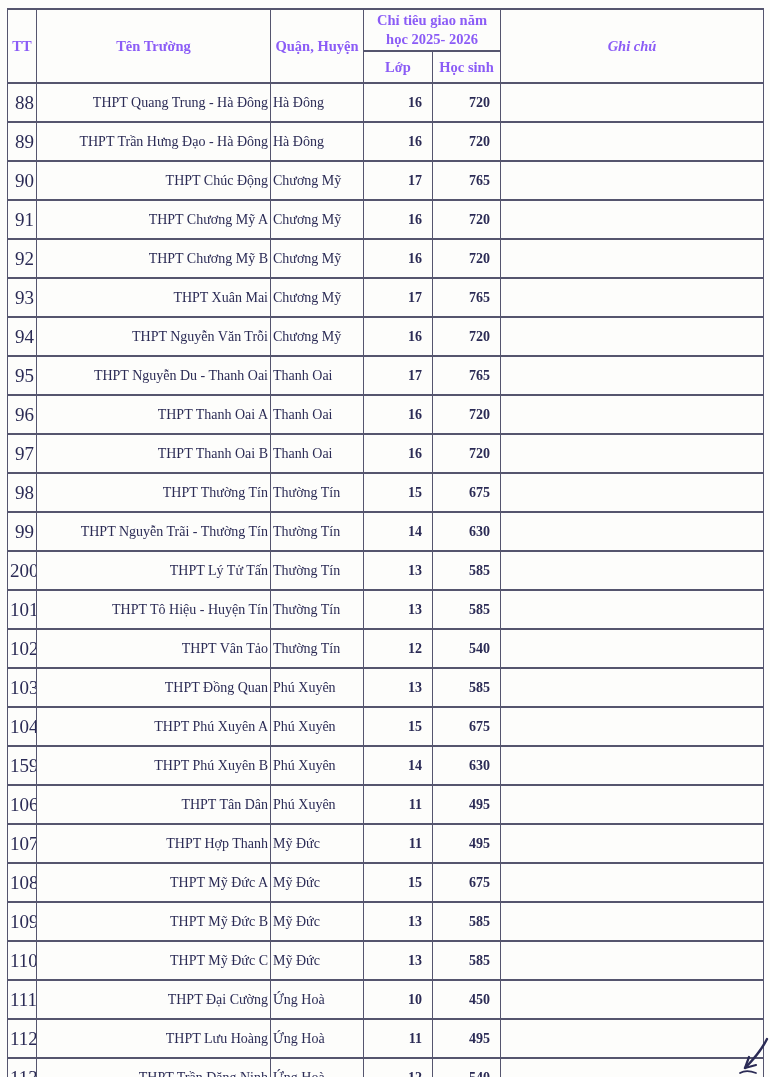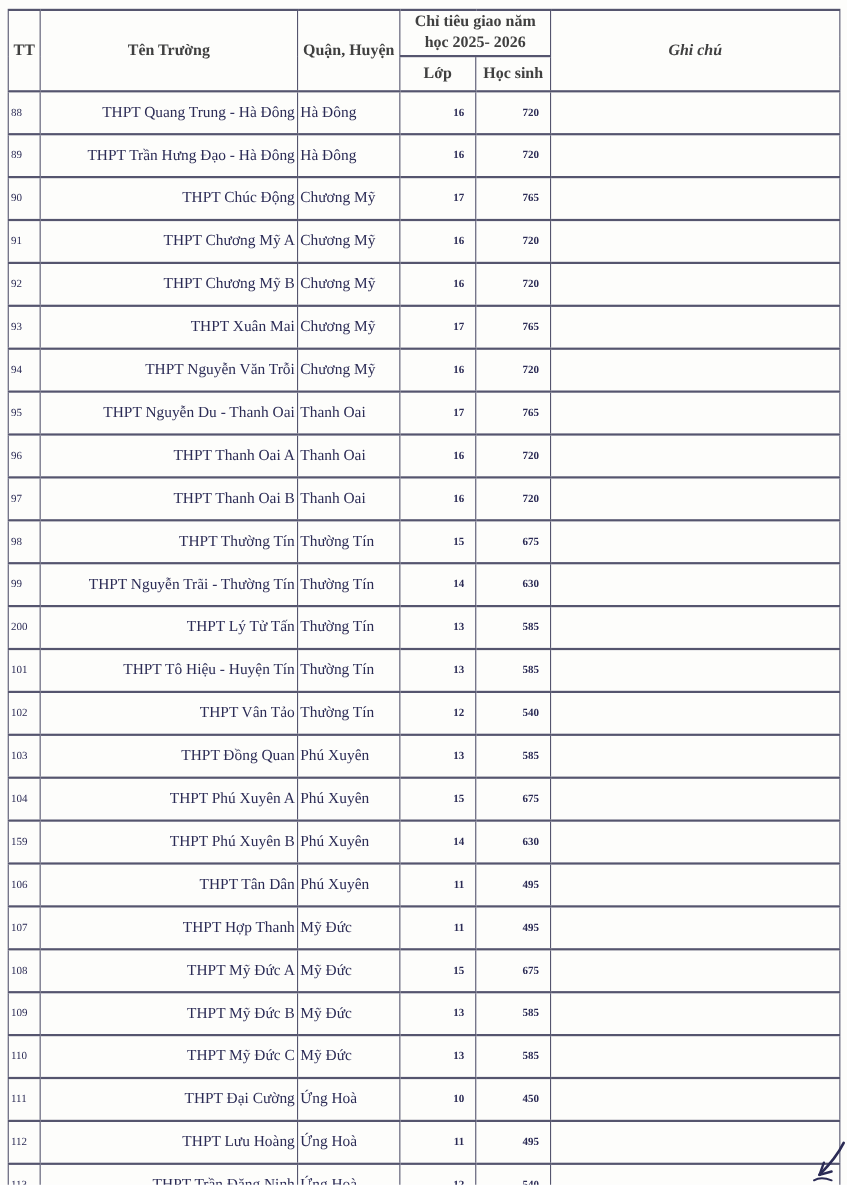--- a/index.html
+++ b/index.html
@@ -16,30 +16,30 @@
     position:absolute; left:7px; top:8px; width:756px;
     border-collapse:collapse; table-layout:fixed;
   }
   .quota-table th, .quota-table td {
     border:1.4px solid #55556e;
     border-top-width:2px; border-bottom-width:2px;
     overflow:hidden; white-space:nowrap;
   }
   .quota-table thead th {
     font-weight:bold; text-align:center; vertical-align:middle;
-    font-size:14.5px; color:#404040; padding:0 4px;
+    font-size:14.5px; color:#8b5cf6; padding:0 4px;
   }
   th.group-header { height:40px; line-height:1.3; white-space:normal; }
   th.sub-header { height:30px; }
   th.notes-header { font-style:italic;margin-top:48px; }
   tbody td { height:35px; font-size:14px; vertical-align:middle; }
-  td.td-tt { text-align:left; font-size:10px; padding:0 2px; }
+  td.td-tt { text-align:right; font-size:19px; padding:0 2px; }
   td.td-school { text-align:right; padding:0 2px 0 6px; }
   td.td-district { padding:0 2px; }
-  td.td-num { text-align:right; padding-right:10px; font-weight:bold; font-size:10px; }
+  td.td-num { text-align:right; padding-right:10px; font-weight:bold; font-size:14px; }
   td.td-notes { padding:0 4px; }
   .pen-mark {
     position:absolute; left:736px; top:1037px;
     width:34px; height:40px;
   }
 </style>
 </head>
 <body>
 
 <div class="page">

